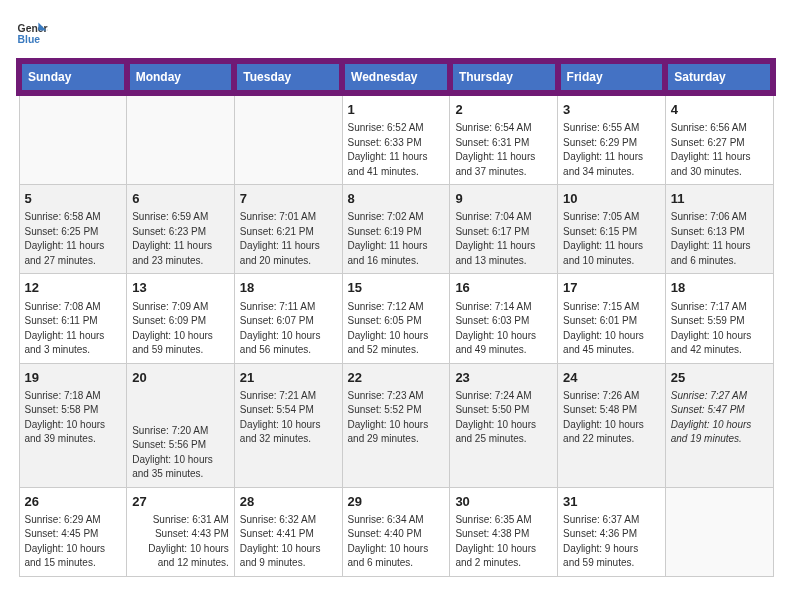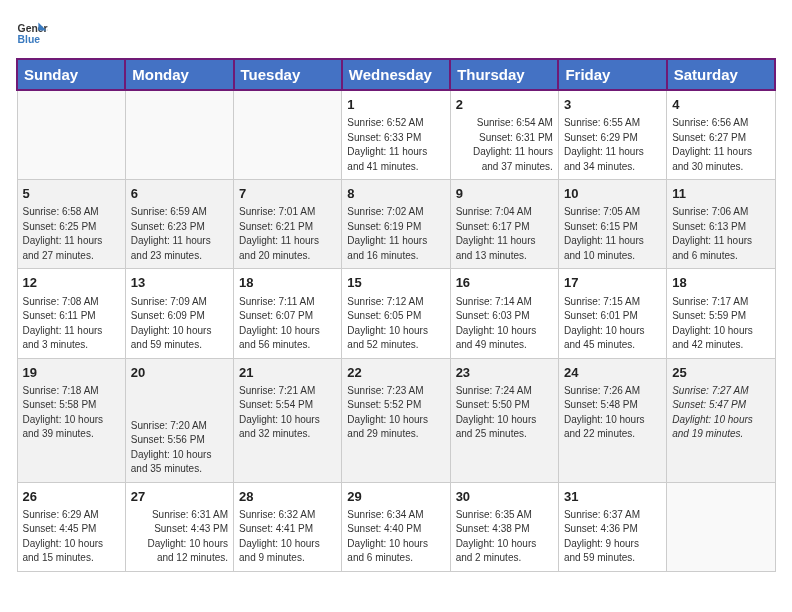--- a/index.html
+++ b/index.html
@@ -47,22 +47,22 @@
     .calendar {
       width: 100%;
       border-collapse: collapse;
       border: 1px solid #ccc;
     }
     .calendar th {
       background-color: #4472c4;
       color: #fff;
       text-align: left;
       padding: 6px 6px;
-      font-size: 15px;
-      border: 2px solid #701a75;
+      font-size: 12px;
+      border: 6px solid #701a75;
     }
     .calendar td {
       vertical-align: top;
       border: 1px solid #ccc;
       padding: 5px 5px;
       min-height: 80px;
       width: 108px;
       background: #fff;
       font-size: 11px;
       color: #222;
@@ -126,21 +126,21 @@
         <td class="empty"></td>
         <td>
           <span class="day-number">1</span>
           <div class="day-info" style="white-space: pre-line;">Sunrise: 6:52 AM
 Sunset: 6:33 PM
 Daylight: 11 hours
 and 41 minutes.</div>
         </td>
         <td>
           <span class="day-number">2</span>
-          <div class="day-info" style="white-space: pre-line; text-align: right;">Sunrise: 6:54 AM
+          <div class="day-info" style="white-space: pre-line;">Sunrise: 6:54 AM
 Sunset: 6:31 PM
 Daylight: 11 hours
 and 37 minutes.</div>
         </td>
         <td>
           <span class="day-number">3</span>
           <div class="day-info" style="white-space: pre-line;">Sunrise: 6:55 AM
 Sunset: 6:29 PM
 Daylight: 11 hours
 and 34 minutes.</div>

